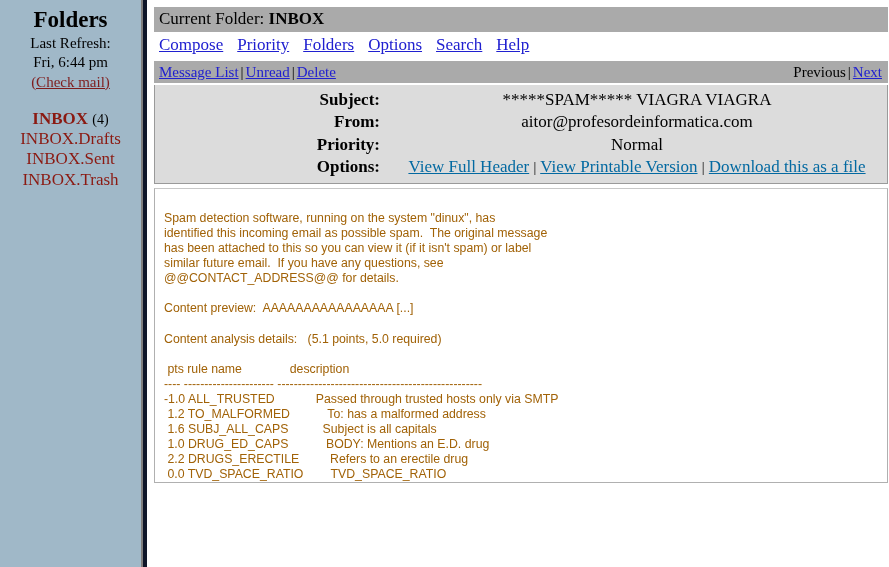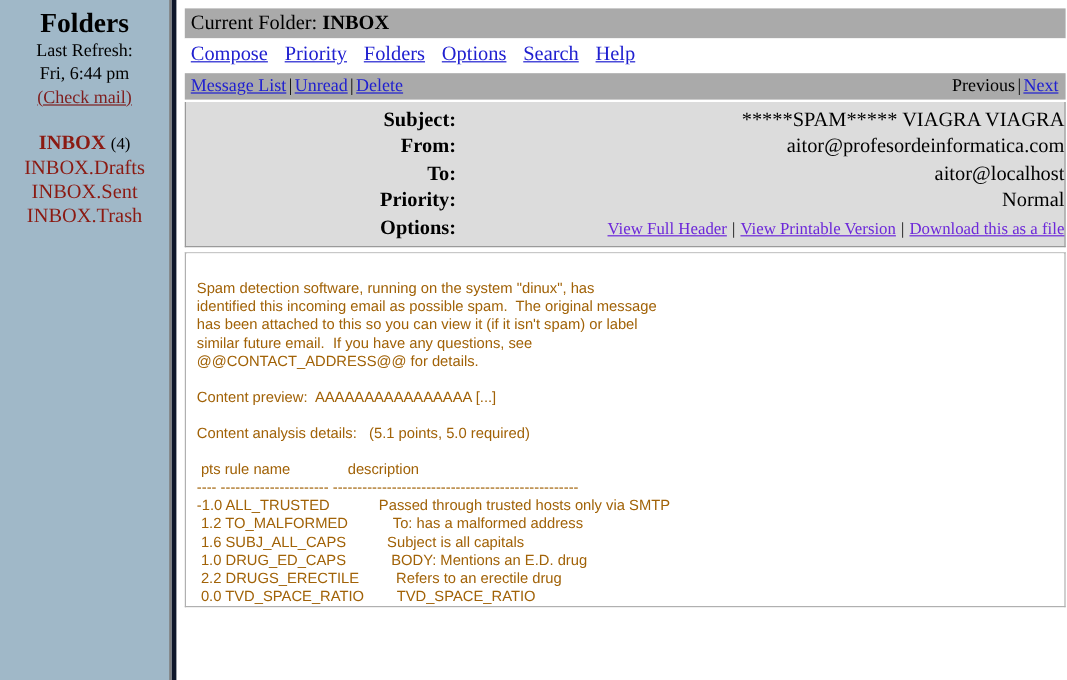--- a/index.html
+++ b/index.html
@@ -159,27 +159,27 @@
     vertical-align: baseline;
   }
   .hdr-label {
     text-align: right;
     font-weight: bold;
     width: 225px;
     padding-right: 7px !important;
     white-space: nowrap;
   }
   .hdr-value {
-    text-align: right;
+    text-align: center;
     white-space: nowrap;
   }
   .hdr-options a {
-    color: #6d28d9;
+    color: #0369a1;
     text-decoration: underline;
-    font-size: 14px;
+    font-size: 17px;
   }
   .hdr-options .sep { color: #000000; font-size: 14px; }
 
   
   .msg-body {
     border: 1px solid #b0b0b0;
     border-top: 1px solid #c8c8c8;
     background: #ffffff;
     box-sizing: border-box;
     margin-top: 4px;
@@ -246,24 +246,20 @@
       <div class="msg-header">
         <table class="hdr-table">
           <tbody>
               <tr>
             <td class="hdr-label">Subject:</td>
             <td class="hdr-value">*****SPAM***** VIAGRA VIAGRA</td>
           </tr>
           <tr>
             <td class="hdr-label">From:</td>
             <td class="hdr-value">aitor@profesordeinformatica.com</td>
-          </tr>
-          <tr>
-            <td class="hdr-label">To:</td>
-            <td class="hdr-value">aitor@localhost</td>
           </tr>
           <tr>
             <td class="hdr-label">Priority:</td>
             <td class="hdr-value">Normal</td>
           </tr>
           <tr>
             <td class="hdr-label">Options:</td>
             <td class="hdr-value hdr-options">
               <a href="#">View Full Header</a>
               <span class="sep">|</span>

